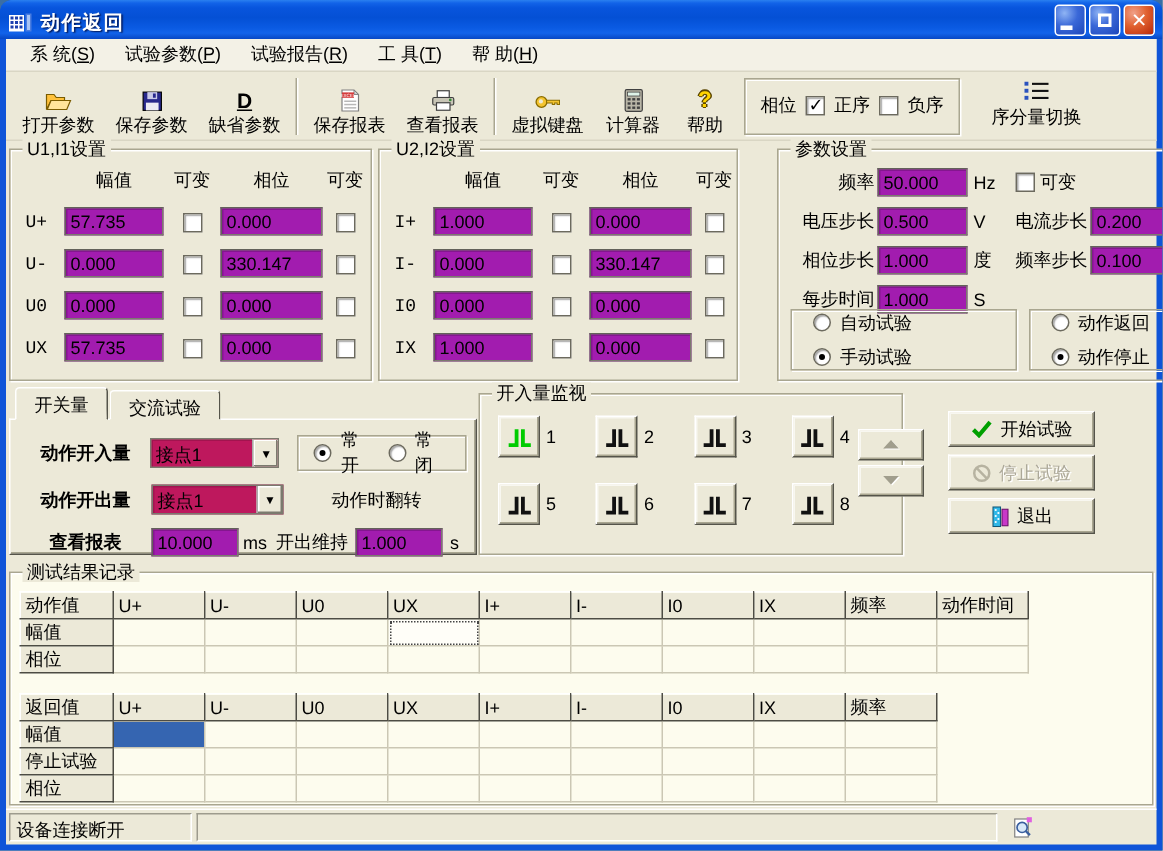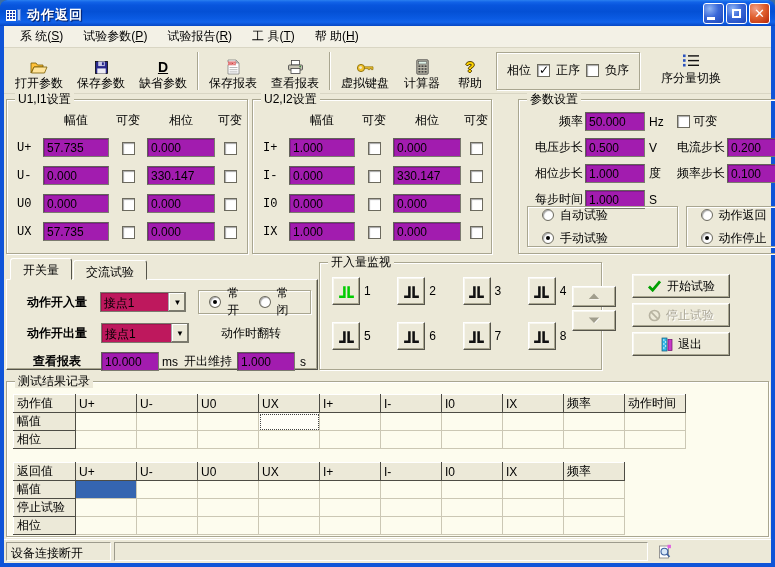--- a/index.html
+++ b/index.html
@@ -124,21 +124,21 @@
   .res-table .hdr { background:#ECE9D8; border:1px solid; border-color:#fff #4d4c44 #4d4c44 #fff; }
   .res-table .cell { background:#FDFCEE; border:1px solid #cbc7b4; }
   .res-table .cell.focused { outline:1px dotted #444; outline-offset:-2px; background:#fffef8; }
   .res-table .cell.selected { background:var(--sel-color,#316AC5); }
   #table1-mount { position:absolute; top:12px; left:2px; }
   #table2-mount { position:absolute; top:80px; left:2px; }
 
   
   .statusbar { height:24px; display:flex; align-items:center; gap:3px; padding:2px 2px; border-top:1px solid #fff; }
   .sb-panel { height:19px; border:1px solid; border-color:#9d9b8d #fff #fff #9d9b8d; padding:2px 4px; font-size:12px; }
-  .sb-left { width:105px; }
+  .sb-left { width:122px; }
   .sb-mid { width:534px; }
   .sb-iconarea { flex:1; display:flex; align-items:center; padding-left:6px; }
 
   svg { display:block; }
 </style>
 </head>
 <body>
 
 <div id="frame">
   <div class="titlebar">

